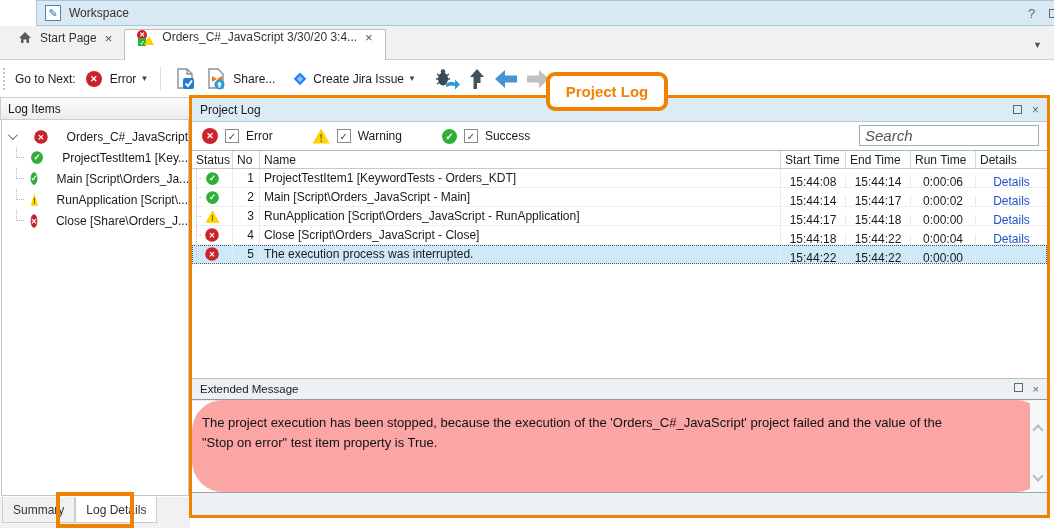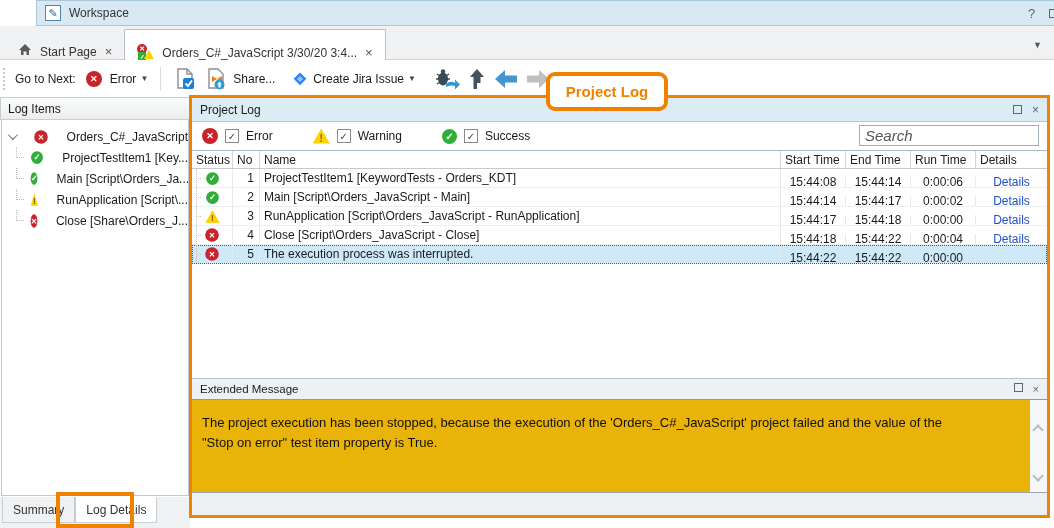--- a/index.html
+++ b/index.html
@@ -13,21 +13,21 @@
   .ws-icon { width:16px; height:16px; background:#fff; border:1px solid #4d83ad; margin-right:8px;
     display:flex; align-items:center; justify-content:center; color:#2a6fb0; font-size:11px; line-height:1; }
   .ws-icon::after { content:"✎"; }
   .titlebar .title { color:#333; }
   .titlebar .controls { margin-left:auto; display:flex; align-items:center; gap:14px; color:#5a6a75; font-size:13px; }
   .btn-square { width:9px; height:9px; border:1px solid #5a6a75; display:inline-block; }
 
   
   .tabstrip { position:absolute; left:0; top:26px; width:1054px; height:34px;
     background:#eff1f2; border-bottom:1px solid #cdd2d6; display:flex; align-items:flex-end; }
-  .tab { height:28px; display:flex; align-items:flex-end; gap:8px; padding:0 12px; color:#333; }
+  .tab { height:28px; display:flex; align-items:flex-start; gap:8px; padding:0 12px; color:#333; }
   .tab.start { margin-left:6px; }
   .tab.active { height:31px; background:#fff; border:1px solid #b9bfc4; border-bottom:none;
     border-radius:2px 2px 0 0; margin-bottom:-1px; z-index:2; }
   .tab .close { color:#555; font-size:13px; }
   .home-ic { color:#555; }
   .status-cluster { position:relative; width:17px; height:16px; }
   .status-cluster .e { position:absolute; left:0; top:0; width:10px; height:10px; border-radius:50%;
     background:#c9242b; color:#fff; font-size:7px; font-weight:bold; display:flex; align-items:center; justify-content:center; }
   .status-cluster .e::after{ content:"✕"; }
   .status-cluster .s { position:absolute; left:1px; bottom:0; width:8px; height:8px; background:#2fae39;
@@ -107,21 +107,21 @@
   .cell.stat { justify-content:center; position:relative; }
   .cell.stat::before { content:""; position:absolute; left:4px; top:0; bottom:0; border-left:1px dotted #c3c3c3; }
   .cell.stat::after { content:""; position:absolute; left:4px; top:9px; width:5px; border-top:1px dotted #c3c3c3; }
   .trow.selected { background:#cfe9f8; outline:1px dotted #3c5a6b; outline-offset:-1px; }
   .dlink { color:#2050c8; text-decoration:underline; }
 
   .ext { position:absolute; left:0; right:0; top:280px; bottom:0; }
   .ext-header { height:22px; background:#eef1f3; border-top:1px solid #b9c2c9; border-bottom:1px solid #8d9aa5;
     box-shadow:0 1px 0 #e7ebee; display:flex; align-items:center; padding:0 8px; font-size:11.5px; }
   .ext-header .ctrls { margin-left:auto; display:flex; gap:10px; color:#566572; font-size:11px; }
-  .ext-body { position:absolute; left:0; right:0; top:22px; height:92px; background:#eab308; }
+  .ext-body { position:absolute; left:0; right:0; top:22px; height:92px; background:#fca5a5;border-radius:31px; }
   .ext-body p { padding:13px 0 0 10px; width:770px; font-size:13px; line-height:1.55; color:#111; }
   .ext-scroll { position:absolute; right:0; top:0; bottom:0; width:17px; background:#f6f7f8; }
   .chev { width:8px; height:8px; border-right:2px solid #b9bdc1; border-bottom:2px solid #b9bdc1; position:absolute; left:4px; }
   .chev.up { transform:rotate(-135deg); top:26px; }
   .chev.down { transform:rotate(45deg); bottom:12px; }
   .ext-strip { position:absolute; left:0; right:0; top:114px; bottom:0; background:#eef1f3; border-top:1px solid #9aa7b2; }
 
   
   .callout { position:absolute; left:546px; top:72px; width:122px; height:39px; background:#fff;
     border:4px solid #f08200; border-radius:9px; z-index:40; display:flex; align-items:center; justify-content:center;

